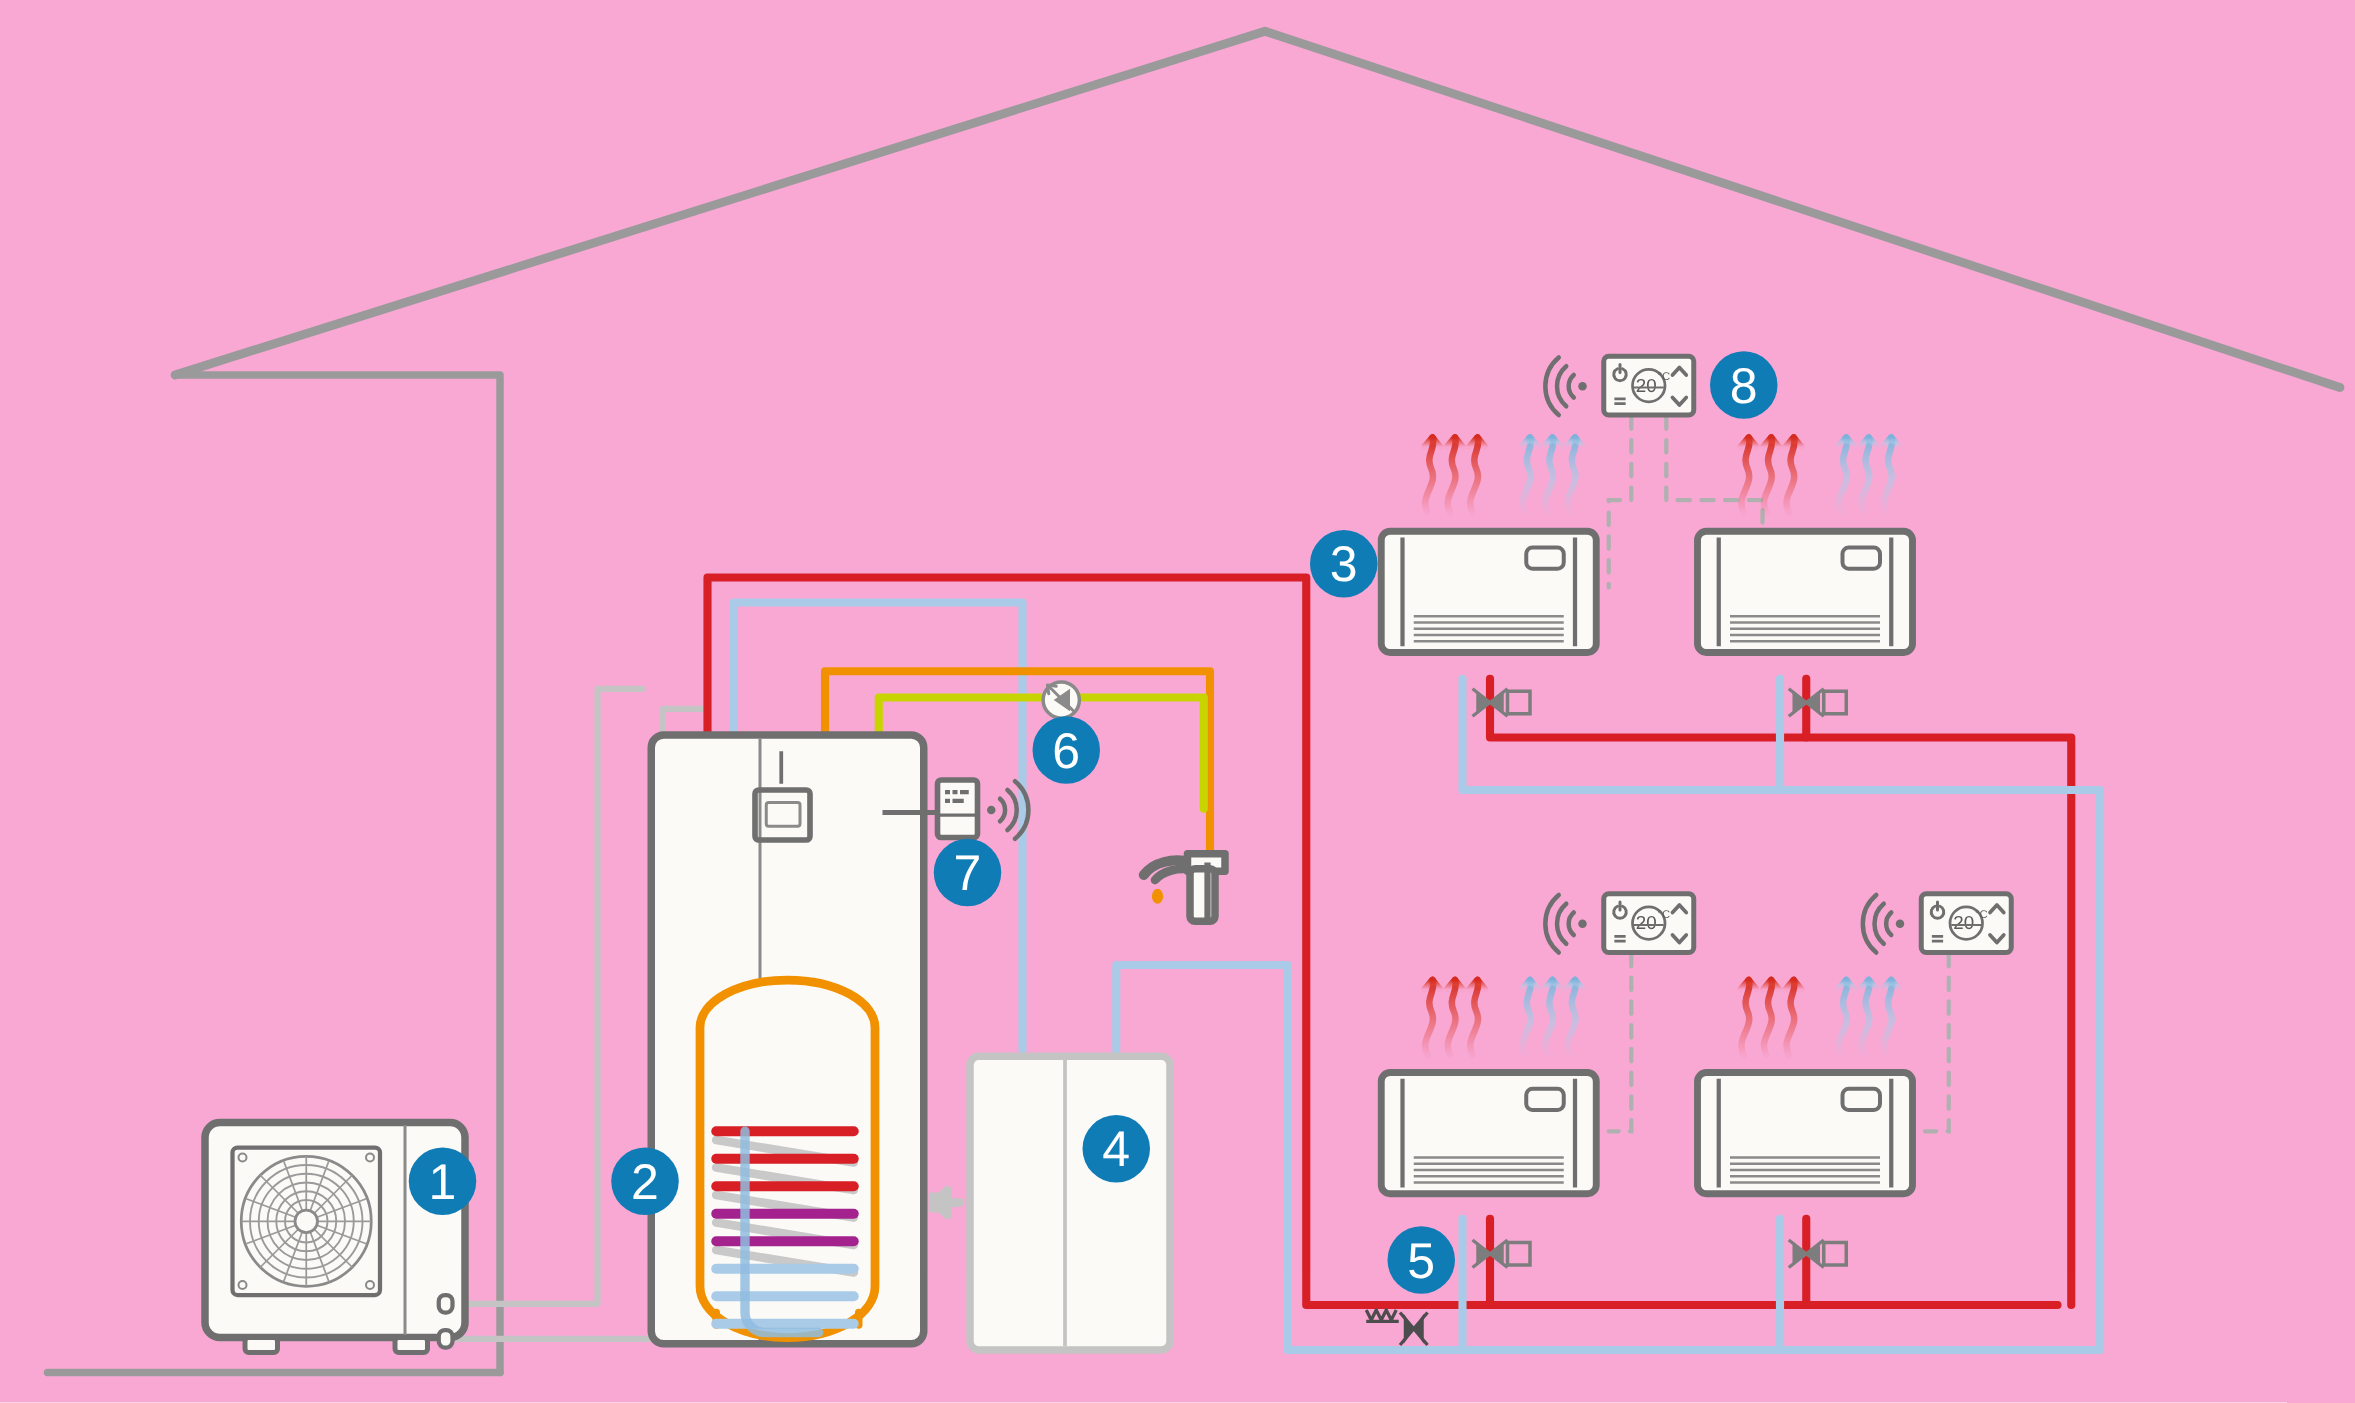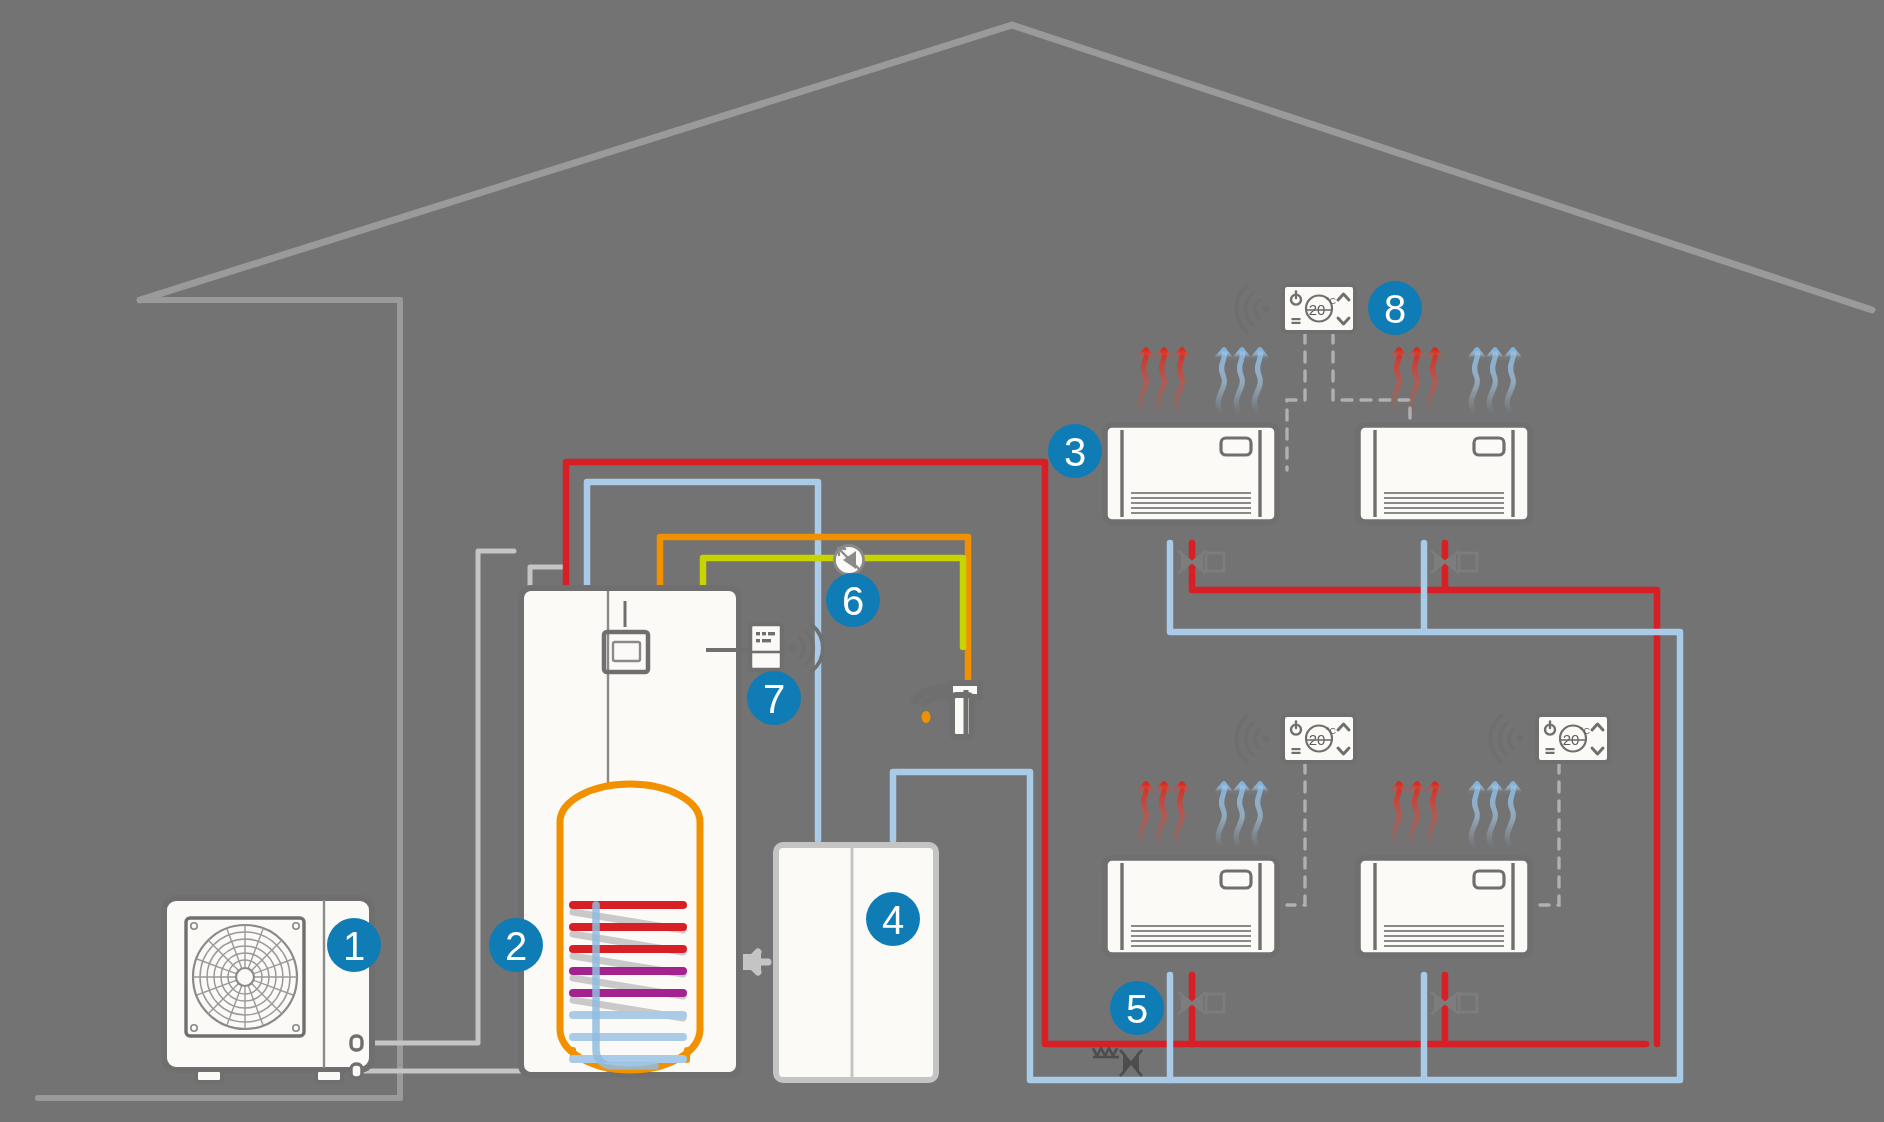--- a/index.html
+++ b/index.html
@@ -1,18 +1,18 @@
 <!DOCTYPE html>
 <html><head>
 <meta charset="utf-8">
 <title>Heat Pump System Schematic</title>
 <style>
   html,body{margin:0;padding:0;background:#f7f6f1;}
   body{font-family:"Liberation Sans",sans-serif;}
-  #stage{position:relative;width:1884px;height:1122px;background:#737373;overflow:hidden;}
+  #stage{position:relative;width:1884px;height:1122px;background:#f9a8d4;overflow:hidden;}
   #stage svg{position:absolute;top:0;left:0;width:1884px;height:1122px;}
   .callout-num{font-family:"Liberation Sans",sans-serif;font-size:40px;fill:#ffffff;text-anchor:middle;dominant-baseline:central;font-weight:400;}
   .therm-temp{font-family:"Liberation Sans",sans-serif;font-size:15px;fill:#5b5b5b;text-anchor:middle;dominant-baseline:central;}
   .therm-deg{font-family:"Liberation Sans",sans-serif;font-size:9px;fill:#5b5b5b;}
 </style>
 </head>
 <body>
 
 <div id="stage">
 <svg viewBox="0 0 1884 1122" xmlns="http://www.w3.org/2000/svg">

